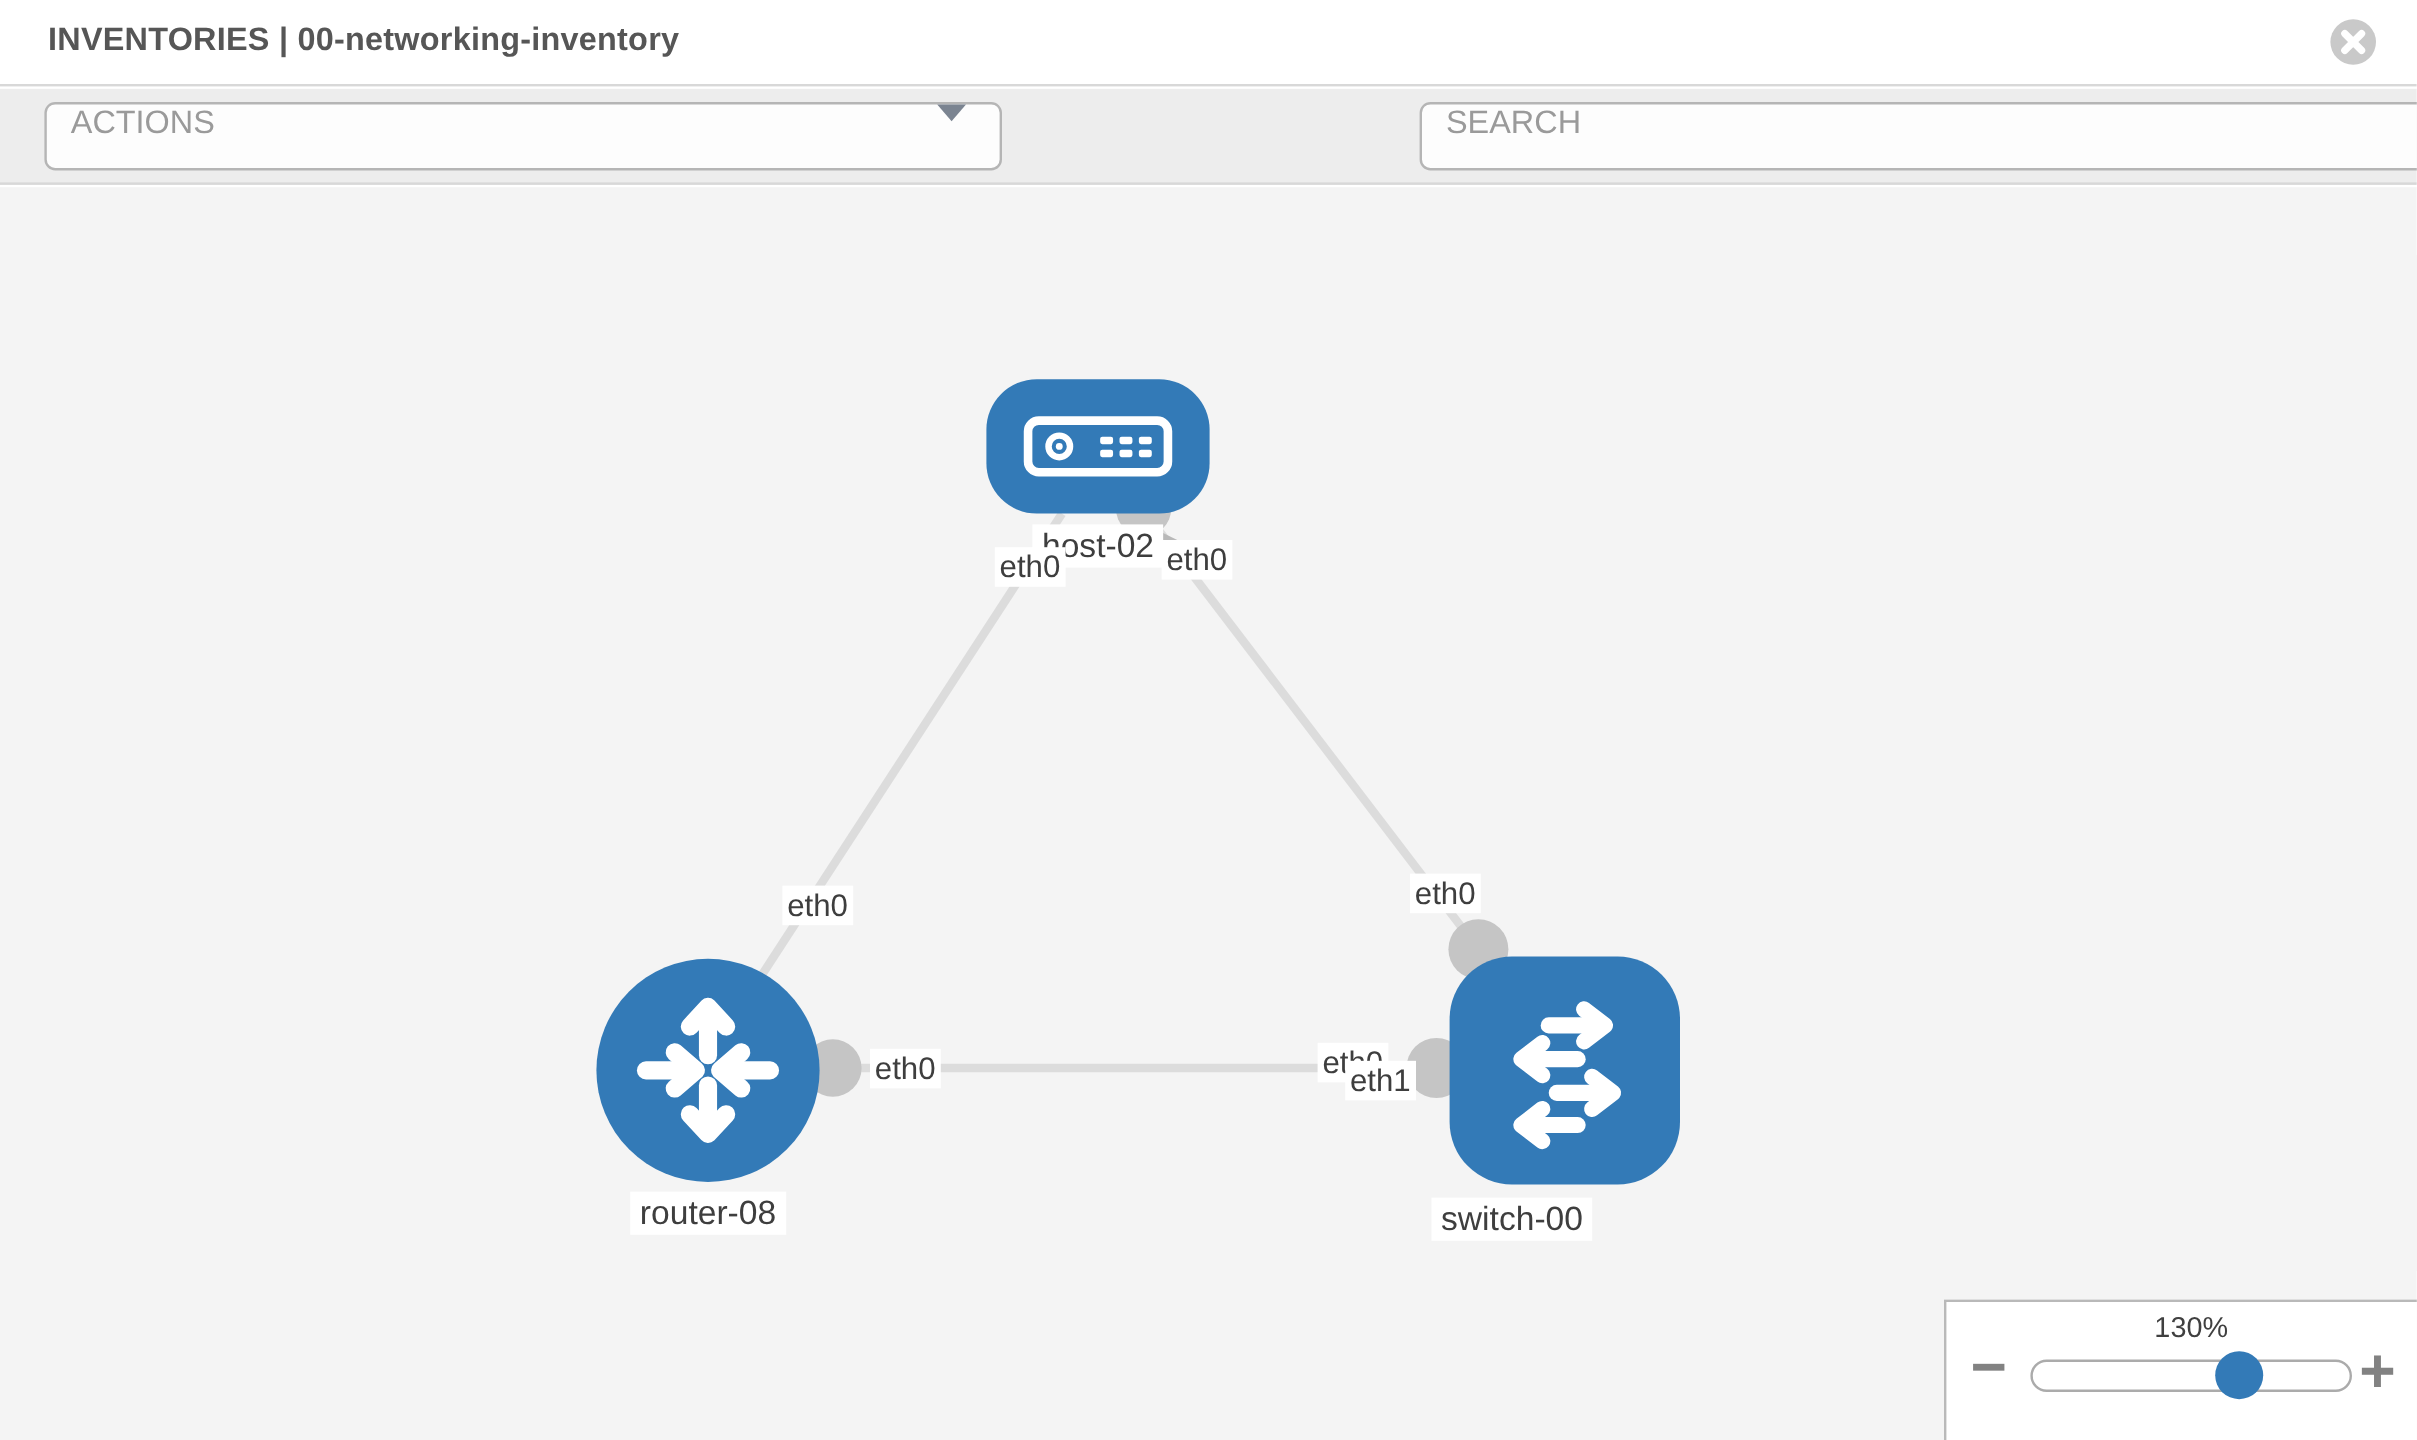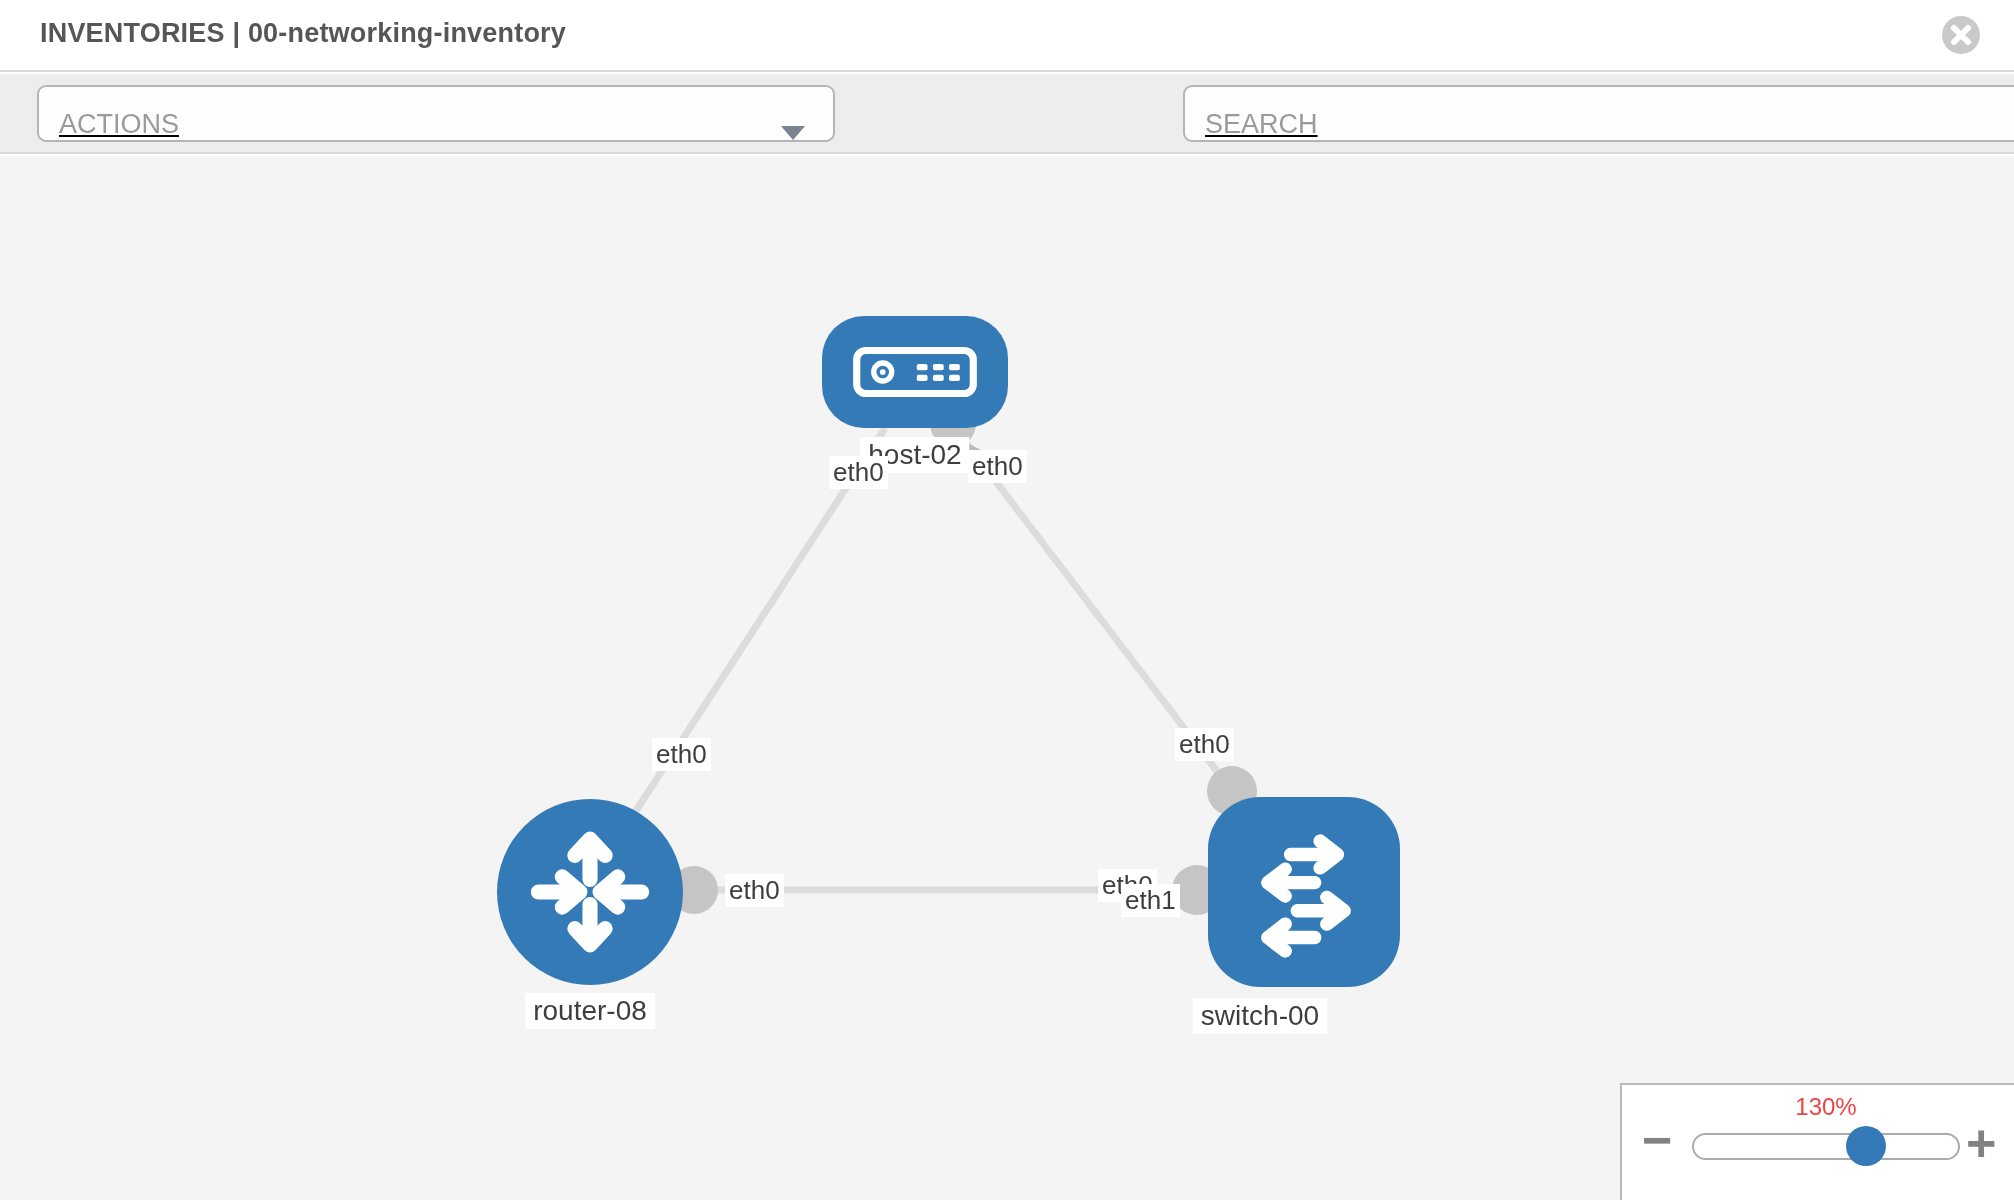--- a/index.html
+++ b/index.html
@@ -13,22 +13,22 @@
   .title { position:absolute; left:40px; top:18px; font-size:27px; font-weight:bold;
     color:#565656; letter-spacing:.2px; }
   .close-btn { position:absolute; left:1942px; top:16px; width:38px; height:38px;
     border-radius:50%; background:#c9c9c9; cursor:pointer;
     display:flex; align-items:center; justify-content:center; }
 
   
   .toolbar { position:absolute; left:0; top:74px; width:2014px; height:80px;
     background:#ededed; border-bottom:2px solid #d8d8d8; }
   .combo { position:absolute; top:11px; height:57px; background:#fdfdfd;
-    border:2px solid #b5b5b5; border-radius:9px; display:flex; align-items:flex-end;
-    padding:0 28px 0 20px; cursor:pointer;text-decoration:underline; }
+    border:2px solid #b5b5b5; border-radius:9px; display:flex; align-items:flex-start;
+    padding:0 28px 0 20px; cursor:pointer; }
   .combo-actions { left:37px; width:798px; }
   .combo-search  { left:1183px; width:951px; }
   .combo-label { font-size:27px; color:#9a9a9a; flex:1 1 auto; }
   .caret { width:0; height:0; border-left:12px solid transparent;
     border-right:12px solid transparent; border-top:14px solid #7b8491; }
   .tool-icon { position:absolute; top:96px; width:44px; height:44px; cursor:pointer; }
   .tool-icon.wrench { left:1045px; }
   .tool-icon.key { left:1115px; }
 
   
@@ -56,21 +56,21 @@
   .if-2 { left:652px;  top:738px; }            
   .if-3 { left:725px;  top:874px; }            
   .if-4 { left:1175px; top:728px; }            
   .if-5 { left:1098px; top:869px; z-index:3; } 
   .if-6 { left:1121px; top:884px; z-index:4; } 
 
   
   .zoom-panel { position:absolute; left:1620px; top:1083px; width:420px; height:160px;
     background:#ffffff; border:2px solid #b9b9b9; z-index:10; }
   .zoom-value { position:absolute; left:204px; top:8px; transform:translateX(-50%);
-    font-size:24px; color:#ef4444; }
+    font-size:24px; color:#404040; }
   .zoom-minus, .zoom-plus { position:absolute; font-size:52px; font-weight:bold;
     color:#828282; line-height:40px; cursor:pointer; }
   .zoom-minus { left:20px; top:35px; }
   .zoom-plus  { left:344px; top:38px; }
   .zoom-track { position:absolute; left:70px; top:48px; width:268px; height:27px;
     background:#fff; border:2px solid #ababab; border-radius:14px; cursor:pointer; }
   .zoom-thumb { position:absolute; left:224px; top:41px; width:40px; height:40px;
     border-radius:50%; background:#337ab7; cursor:grab; }
 </style>
 </head>

